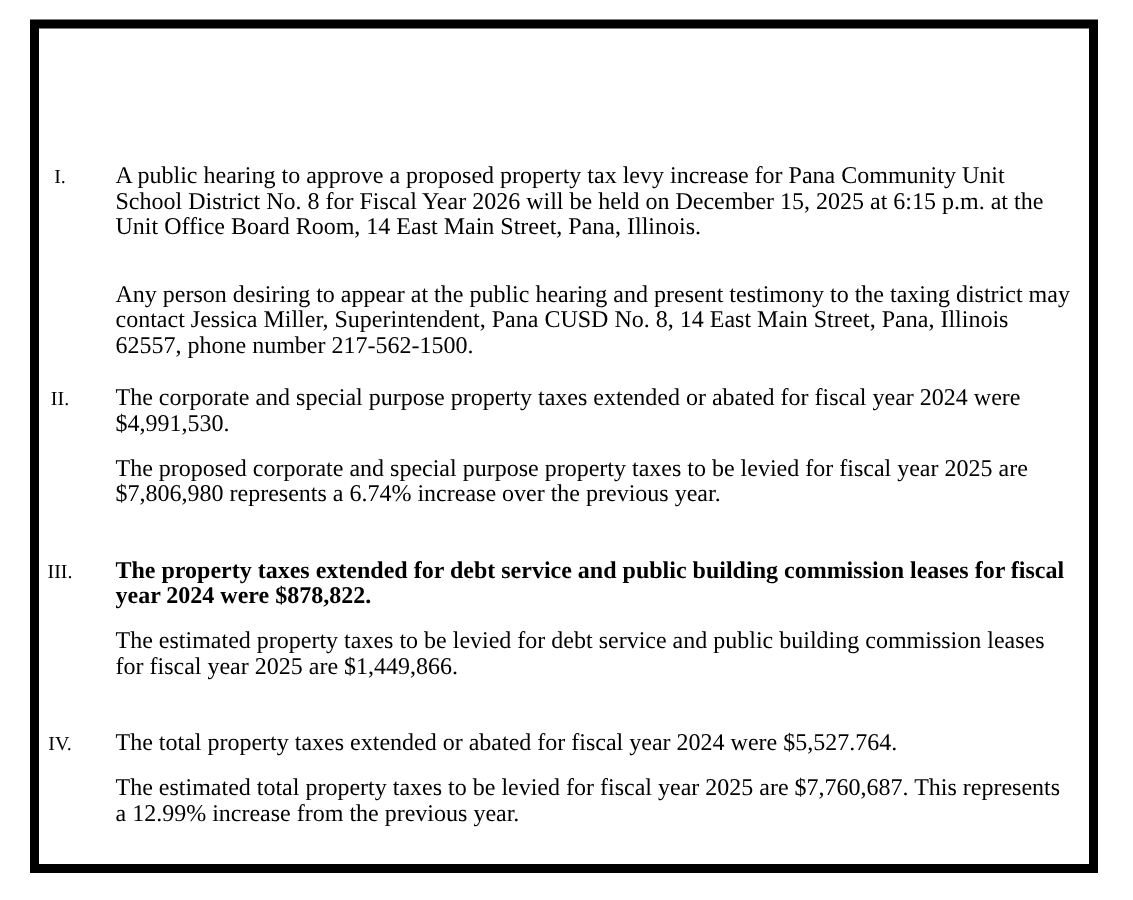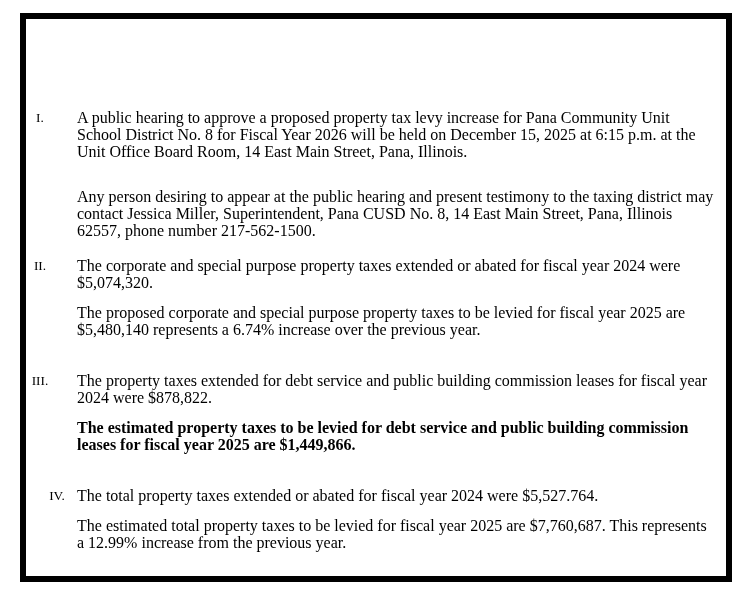--- a/index.html
+++ b/index.html
@@ -21,28 +21,28 @@
   </div>
 
   <div class="section" style="top:90px;">
     <div class="num" style="left:-6px;top:0;">I.</div>
     <div class="para" style="top:0;">A public hearing to approve a proposed property tax levy increase for Pana Community Unit School District No. 8 for Fiscal Year 2026 will be held on December 15, 2025 at 6:15 p.m. at the Unit Office Board Room, 14 East Main  Street, Pana, Illinois.</div>
     <div class="para" style="top:79px;">Any person desiring to appear at the public hearing and present testimony to the  taxing district may contact Jessica Miller, Superintendent, Pana CUSD No. 8, 14 East  Main Street, Pana, Illinois 62557, phone number 217-562-1500.</div>
   </div>
 
   <div class="section" style="top:238px;">
     <div class="num" style="left:-6px;top:0;">II.</div>
-    <div class="para" style="top:0;">The corporate and special purpose property taxes extended or abated for fiscal year  2024 were $5,074,320.</div>
-    <div class="para" style="top:47px;">The proposed corporate and special purpose property taxes to be levied for fiscal  year 2025 are $5,480,140 represents a 6.74% increase over the previous year.</div>
+    <div class="para" style="top:0;">The corporate and special purpose property taxes extended or abated for fiscal year  2024 were $4,991,530.</div>
+    <div class="para" style="top:47px;">The proposed corporate and special purpose property taxes to be levied for fiscal  year 2025 are $7,806,980 represents a 6.74% increase over the previous year.</div>
   </div>
 
   <div class="section" style="top:353px;">
     <div class="num" style="left:-6px;top:0;">III.</div>
-    <div class="para" style="top:0;">The property taxes extended for debt service and public building commission leases  for fiscal year 2024 were $878,822.</div>
-    <div class="para" style="top:47px;font-weight:bold;">The estimated property taxes to be levied for debt service and public building  commission leases for fiscal year 2025 are $1,449,866.</div>
+    <div class="para" style="top:0;font-weight:bold;">The property taxes extended for debt service and public building commission leases  for fiscal year 2024 were $878,822.</div>
+    <div class="para" style="top:47px;">The estimated property taxes to be levied for debt service and public building  commission leases for fiscal year 2025 are $1,449,866.</div>
   </div>
 
   <div class="section" style="top:468px;">
-    <div class="num" style="left:-6px;top:0;margin-left:17px;">IV.</div>
+    <div class="num" style="left:-6px;top:0;">IV.</div>
     <div class="para" style="top:0;">The total property taxes extended or abated for fiscal year 2024 were $5,527.764.</div>
     <div class="para" style="top:30px;">The estimated total property taxes to be levied for fiscal year 2025 are  $7,760,687. This represents a 12.99% increase from the previous year.</div>
   </div>
 </div>
 
 </body></html>

